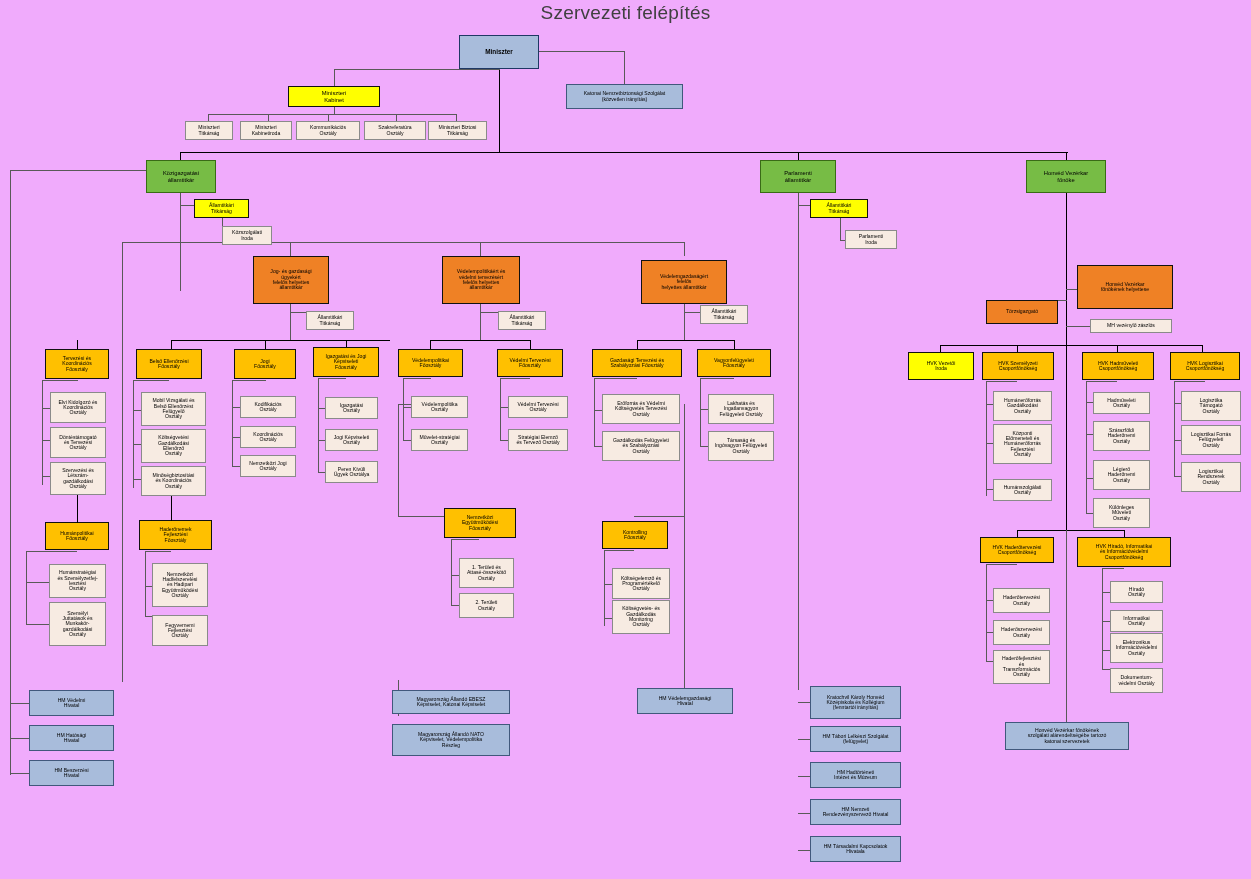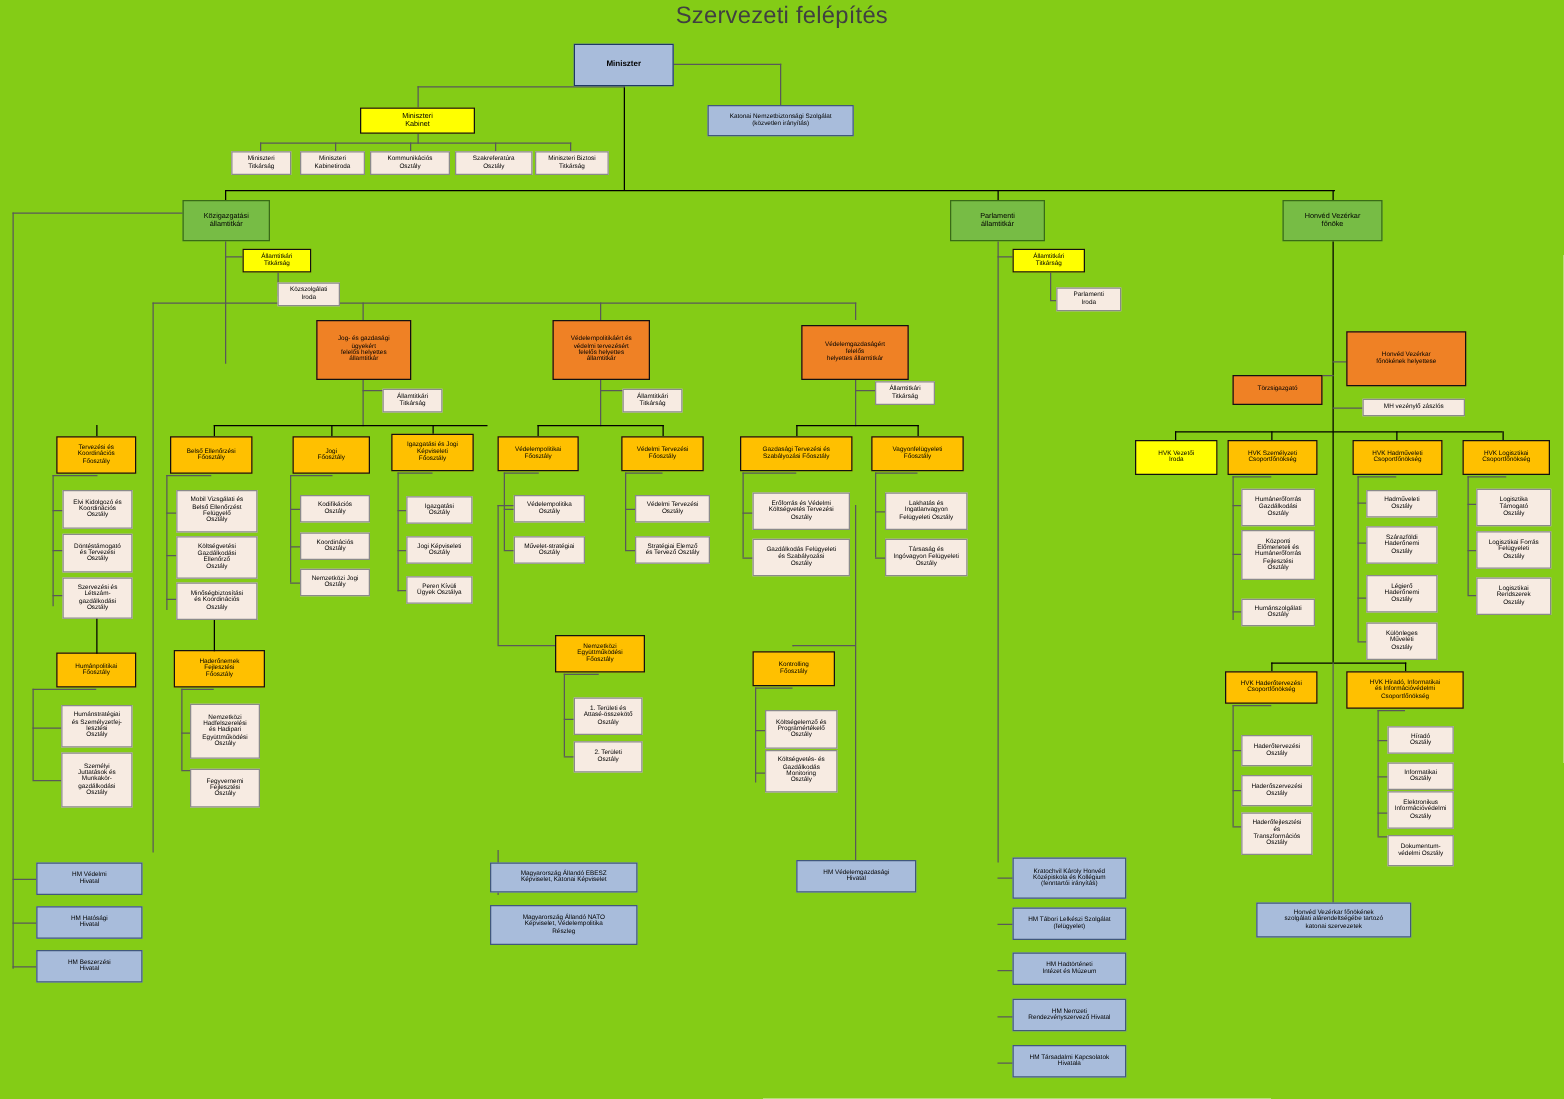--- a/index.html
+++ b/index.html
@@ -1,17 +1,17 @@
 <!DOCTYPE html>
 <html><head>
 <meta charset="utf-8">
 <style>
   html,body{margin:0;padding:0;background:#ffffff;}
   body{font-family:"Liberation Sans","DejaVu Sans",sans-serif;}
-  #canvas{position:relative;width:1251px;height:879px;background:#84cc16;overflow:hidden;}
+  #canvas{position:relative;width:1251px;height:879px;background:#f0abfc;overflow:hidden;}
 
   .title{
     position:absolute;left:0;top:2px;width:1251px;text-align:center;
     font-size:19px;color:#404040;font-family:"Liberation Sans",sans-serif;
     letter-spacing:.2px;
   }
 
   .box{
     position:absolute;box-sizing:border-box;
     display:flex;align-items:center;justify-content:center;text-align:center;

